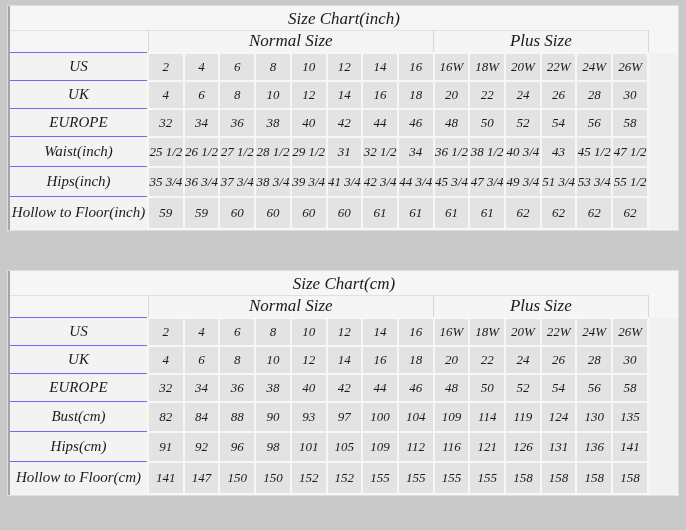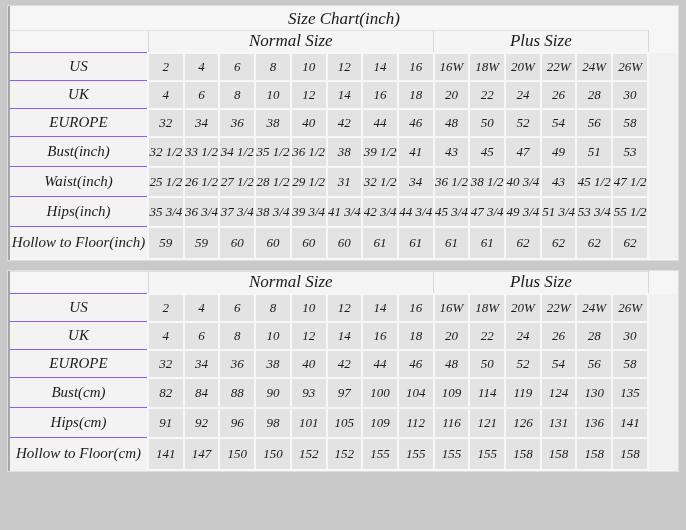--- a/index.html
+++ b/index.html
@@ -159,38 +159,20 @@
           <td class="cell">40</td>
           <td class="cell">42</td>
           <td class="cell">44</td>
           <td class="cell">46</td>
           <td class="cell">48</td>
           <td class="cell">50</td>
           <td class="cell">52</td>
           <td class="cell">54</td>
           <td class="cell">56</td>
           <td class="cell">58</td>
-          <td class="gutter"></td>
-        </tr>
-        <tr class="tall">
-          <th class="row-label">Bust(inch)</th>
-          <td class="cell">32 1/2</td>
-          <td class="cell">33 1/2</td>
-          <td class="cell">34 1/2</td>
-          <td class="cell">35 1/2</td>
-          <td class="cell">36 1/2</td>
-          <td class="cell">38</td>
-          <td class="cell">39 1/2</td>
-          <td class="cell">41</td>
-          <td class="cell">43</td>
-          <td class="cell">45</td>
-          <td class="cell">47</td>
-          <td class="cell">49</td>
-          <td class="cell">51</td>
-          <td class="cell">53</td>
           <td class="gutter"></td>
         </tr>
         <tr class="tall">
           <th class="row-label">Waist(inch)</th>
           <td class="cell">25 1/2</td>
           <td class="cell">26 1/2</td>
           <td class="cell">27 1/2</td>
           <td class="cell">28 1/2</td>
           <td class="cell">29 1/2</td>
           <td class="cell">31</td>
@@ -238,20 +220,21 @@
           <td class="cell">62</td>
           <td class="cell">62</td>
           <td class="cell">62</td>
           <td class="gutter"></td>
         </tr>
       </tbody>
     </table>
 </div>
 
 <div class="sheet sheet-cm">
+  <div class="sheet-title">Size Chart(cm)</div>
   <table class="grid">
       <colgroup>
         <col class="c-label">
         <col>
         <col>
         <col>
         <col>
         <col>
         <col>
         <col>

